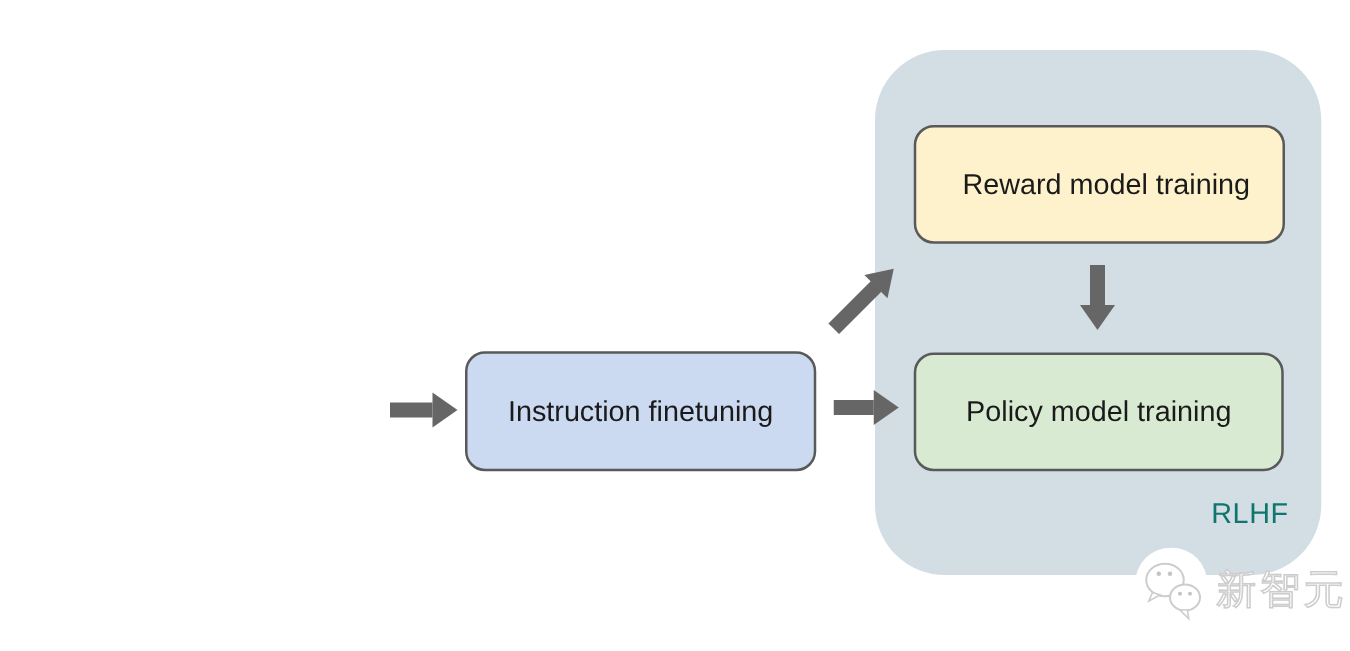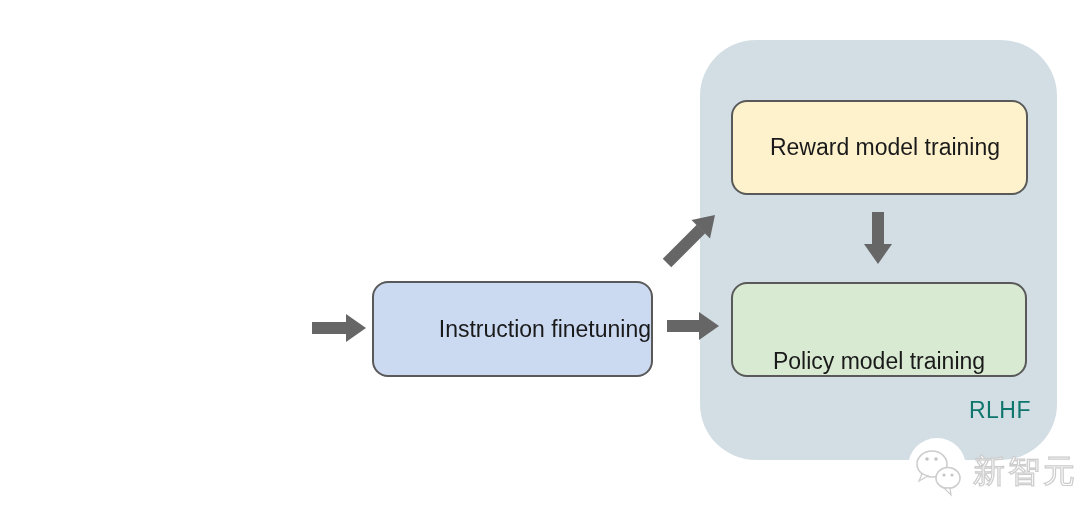--- a/index.html
+++ b/index.html
@@ -45,31 +45,29 @@
     font-size: 23px;
     color: #1a1a1a;
   }
   .node-pretraining {
     left: 30px;  top: 282px;  width: 272px; height: 95px;
     background: #d9d9d9;
   }
   .node-instruction {
     left: 372px; top: 281px;  width: 281px; height: 96px;
     background: #cbd9f1;
-    justify-content: flex-end;
   }
   .node-reward {
     left: 731px; top: 100px;  width: 297px; height: 95px;
     background: #fdf2cc;
     padding-left: 11px;
   }
   .node-policy {
     left: 731px; top: 282px;  width: 296px; height: 95px;
     background: #d9ead3;
-    align-items: flex-end;
   }
   
   .arrows {
     position: absolute;
     left: 0; top: 0;
     width: 1080px;
     height: 521px;
     pointer-events: none;
   }
   .arrows line    { stroke: #666666; stroke-width: 12; }

